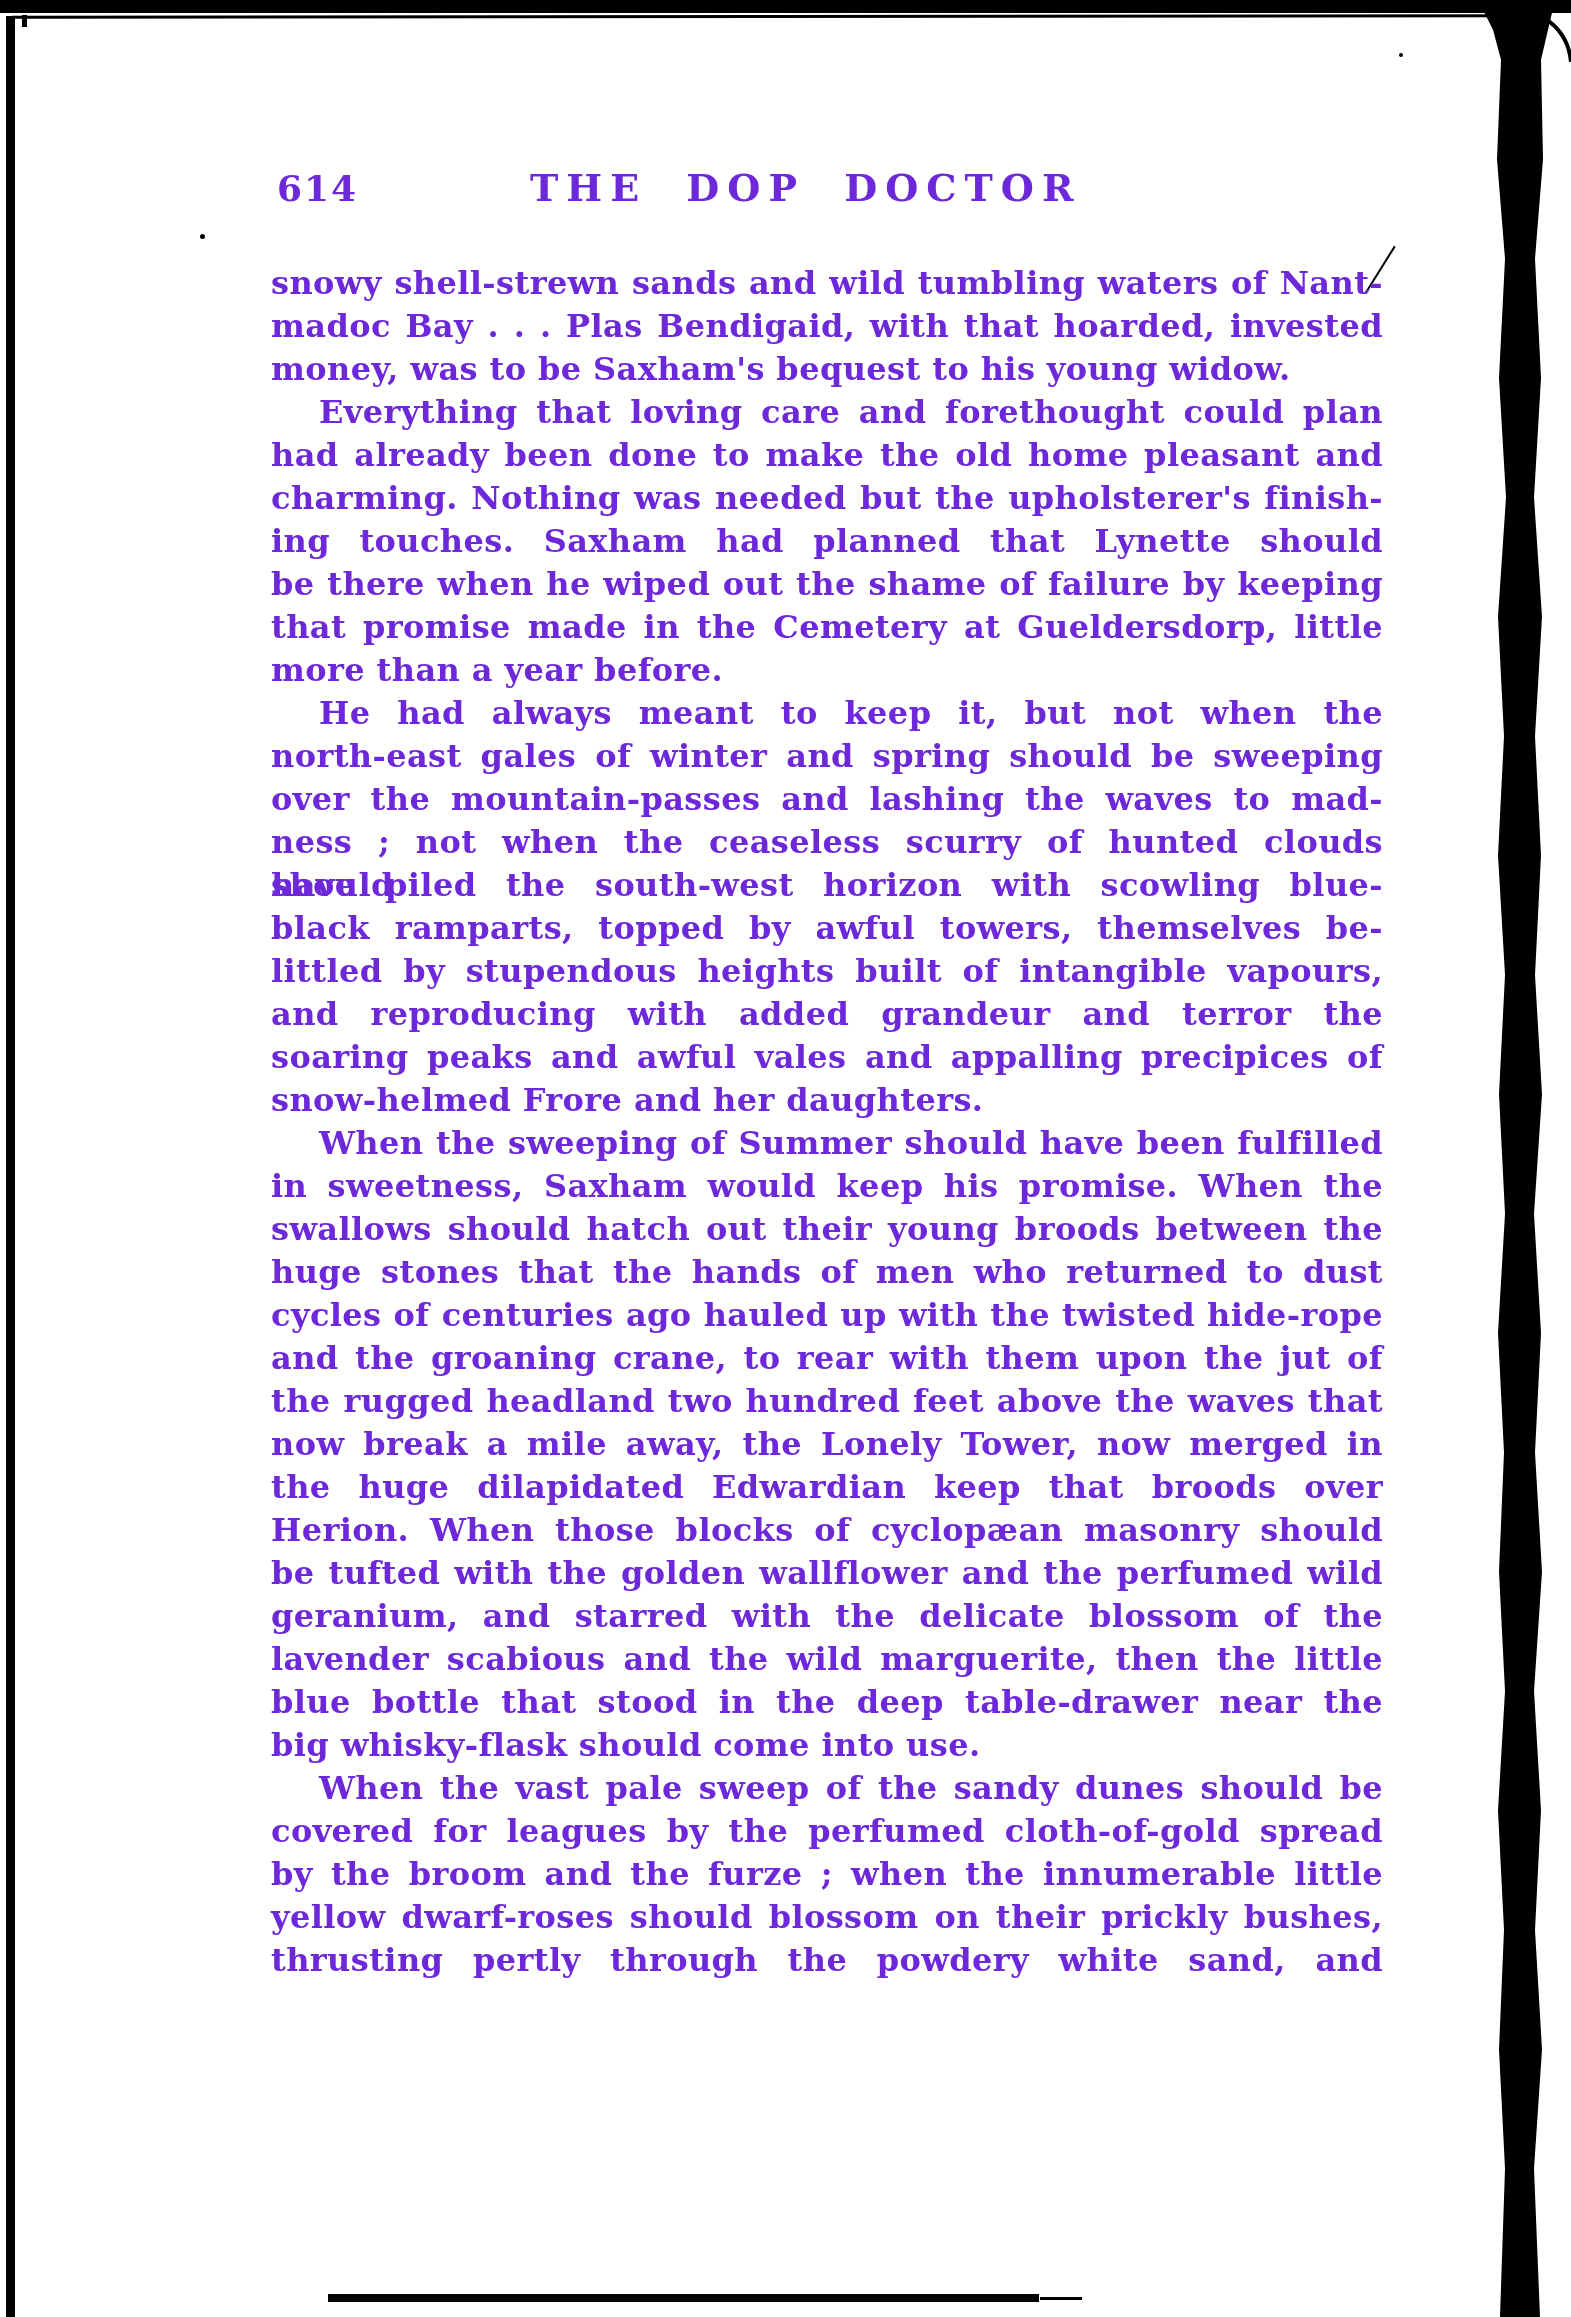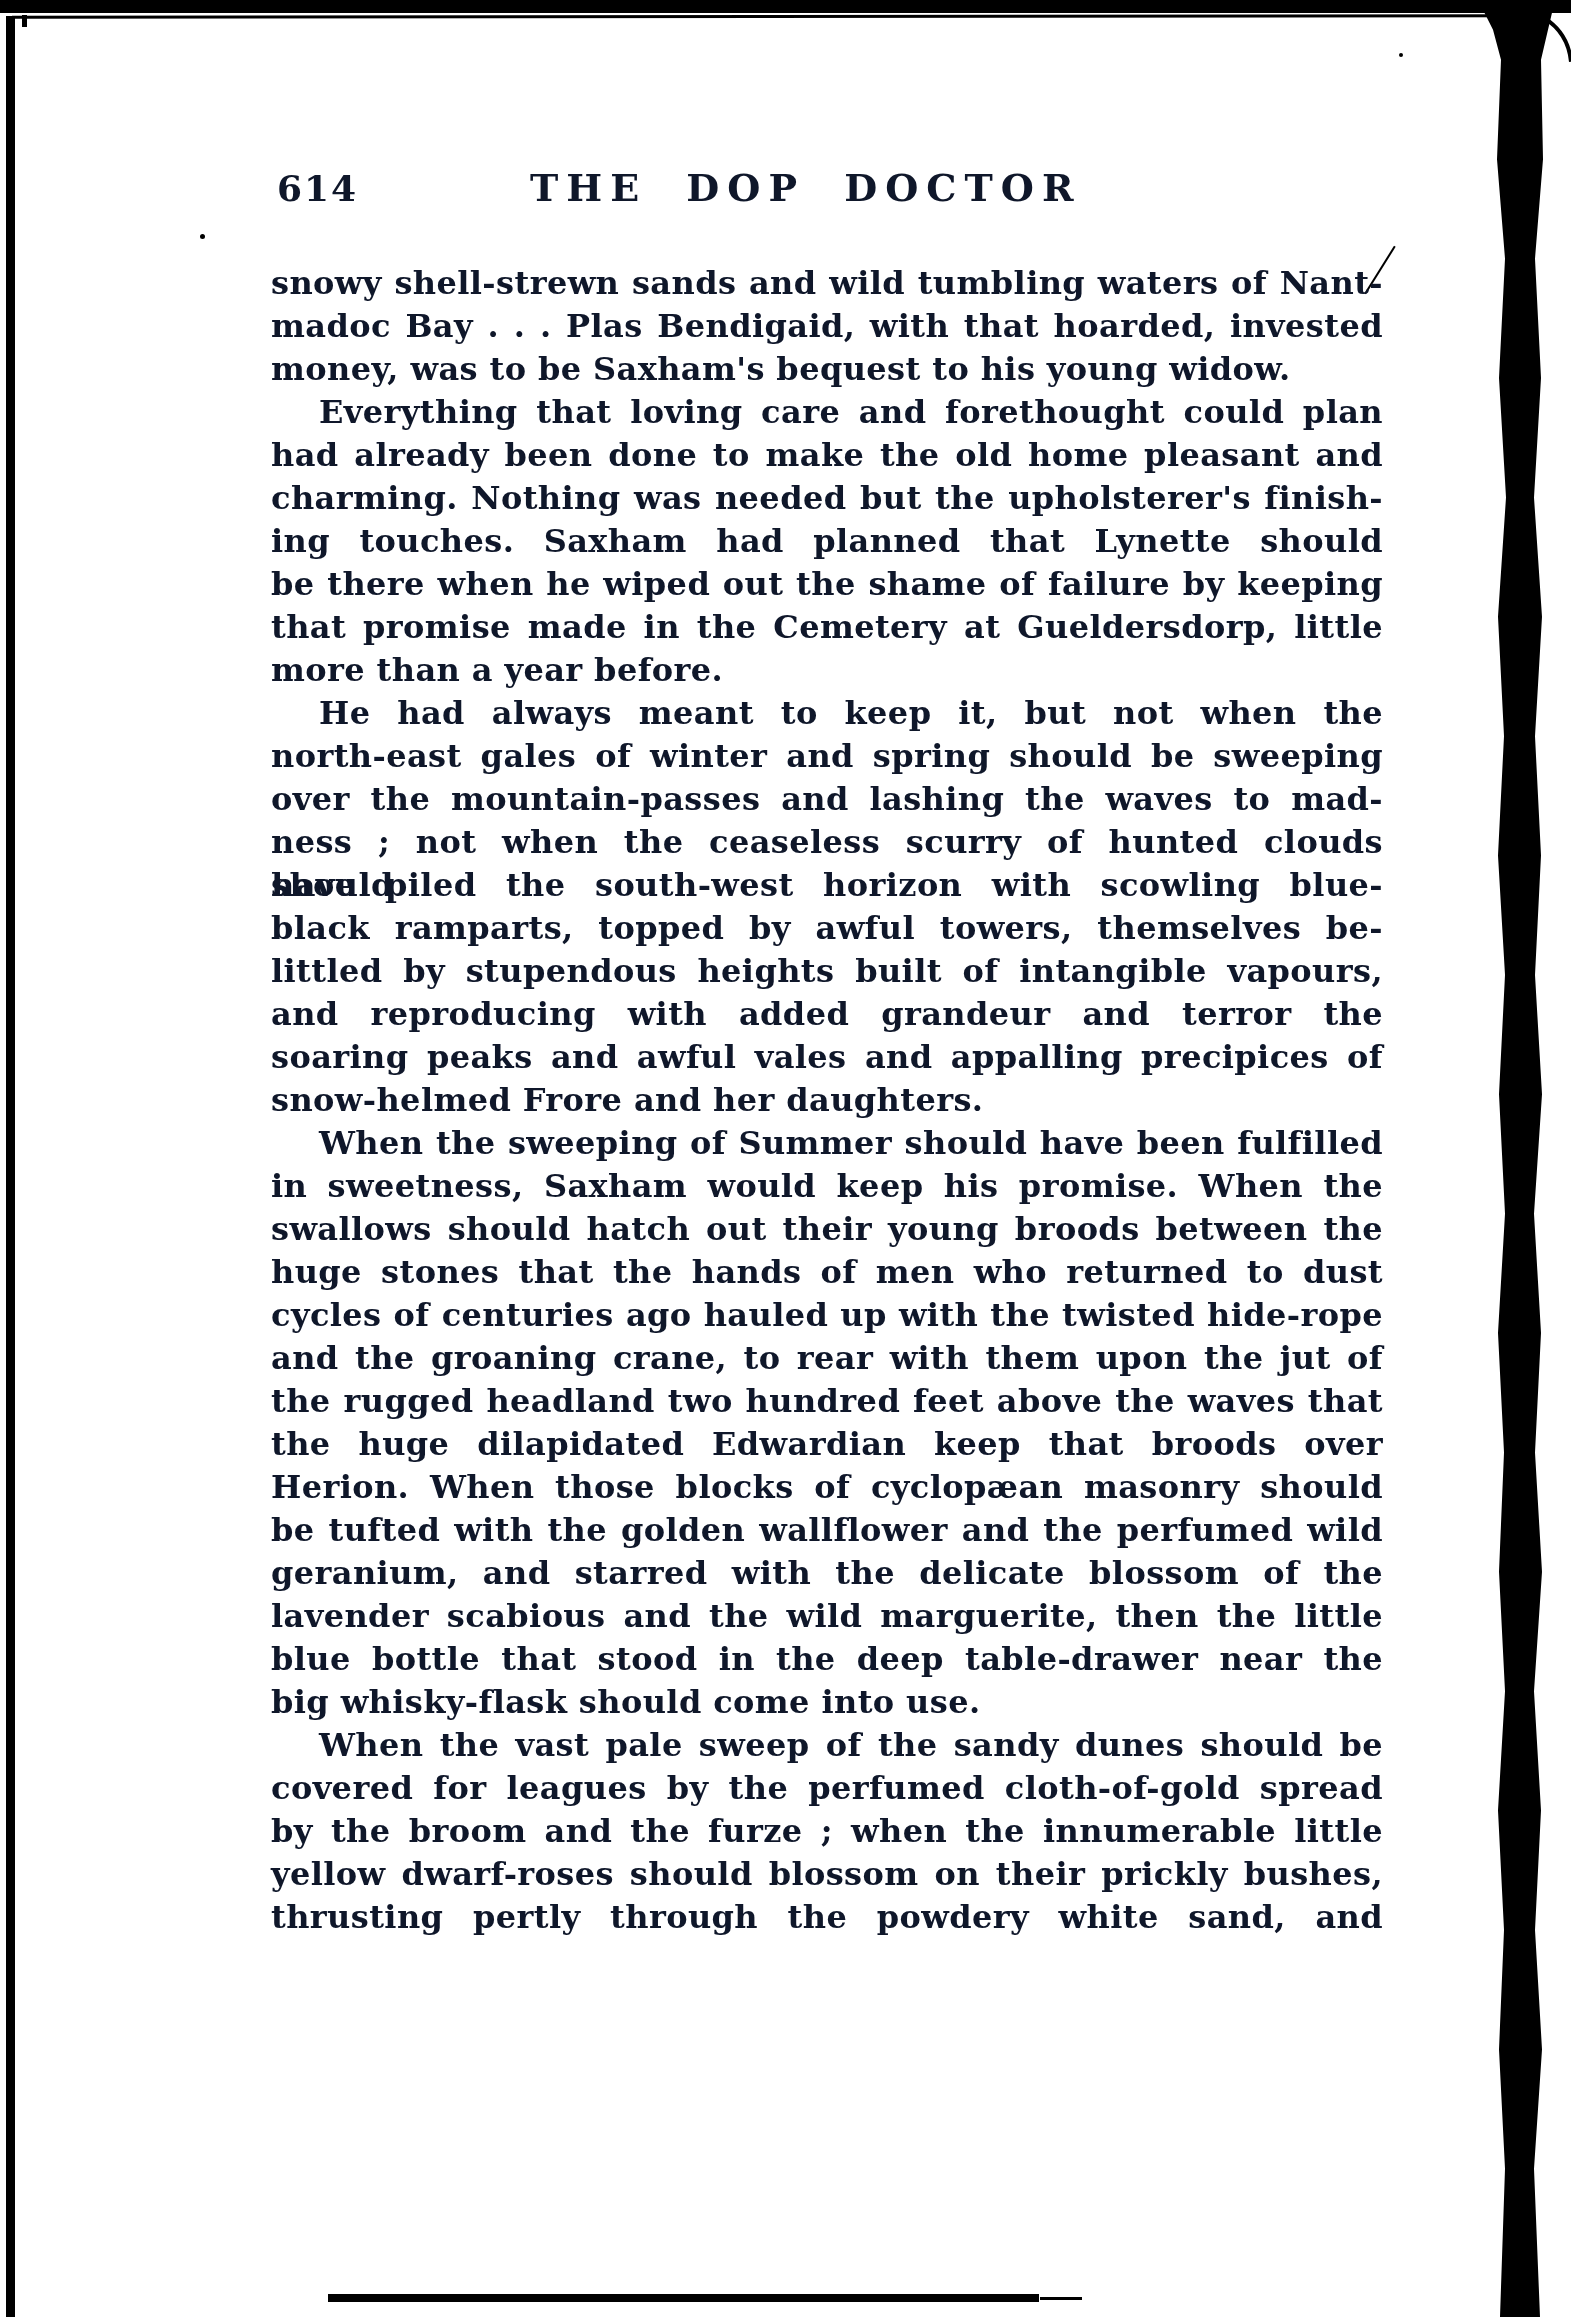--- a/index.html
+++ b/index.html
@@ -3,21 +3,21 @@
 <meta charset="utf-8">
 <style>
   html, body { margin: 0; padding: 0; background: #ffffff; }
   #page {
     position: relative;
     width: 1571px;
     height: 2317px;
     background: #ffffff;
     overflow: hidden;
     font-family: "DejaVu Serif", "Liberation Serif", serif;
-    color: #0f172a;
+    color: #6d28d9;
     text-decoration: underline;
   }
   
   #top-border {
     position: absolute; left: 0; top: 0; width: 1571px; height: 13px;
     background: #000;
   }
   #top-border-line {
     position: absolute; left: 12px; top: 15px; width: 1532px; height: 3px;
     background: #000; transform: rotate(-0.06deg);
@@ -122,20 +122,21 @@
       <div class="line">and reproducing with added grandeur and terror the</div>
       <div class="line">soaring peaks and awful vales and appalling precipices of</div>
       <div class="line p-end">snow-helmed Frore and her daughters.</div>
       <div class="line indent">When the sweeping of Summer should have been fulfilled</div>
       <div class="line">in sweetness, Saxham would keep his promise. When the</div>
       <div class="line">swallows should hatch out their young broods between the</div>
       <div class="line">huge stones that the hands of men who returned to dust</div>
       <div class="line">cycles of centuries ago hauled up with the twisted hide-rope</div>
       <div class="line">and the groaning crane, to rear with them upon the jut of</div>
       <div class="line">the rugged headland two hundred feet above the waves that</div>
+      <div class="line">now break a mile away, the Lonely Tower, now merged in</div>
       <div class="line">the huge dilapidated Edwardian keep that broods over</div>
       <div class="line">Herion. When those blocks of cyclopæan masonry should</div>
       <div class="line">be tufted with the golden wallflower and the perfumed wild</div>
       <div class="line">geranium, and starred with the delicate blossom of the</div>
       <div class="line">lavender scabious and the wild marguerite, then the little</div>
       <div class="line">blue bottle that stood in the deep table-drawer near the</div>
       <div class="line p-end">big whisky-flask should come into use.</div>
       <div class="line indent">When the vast pale sweep of the sandy dunes should be</div>
       <div class="line">covered for leagues by the perfumed cloth-of-gold spread</div>
       <div class="line">by the broom and the furze ; when the innumerable little</div>

